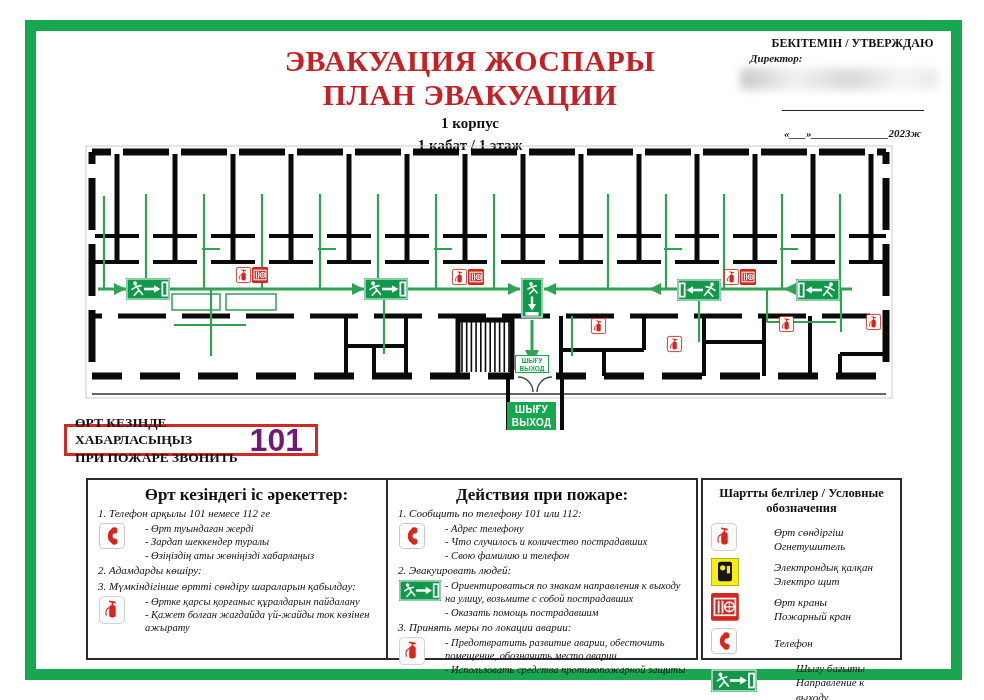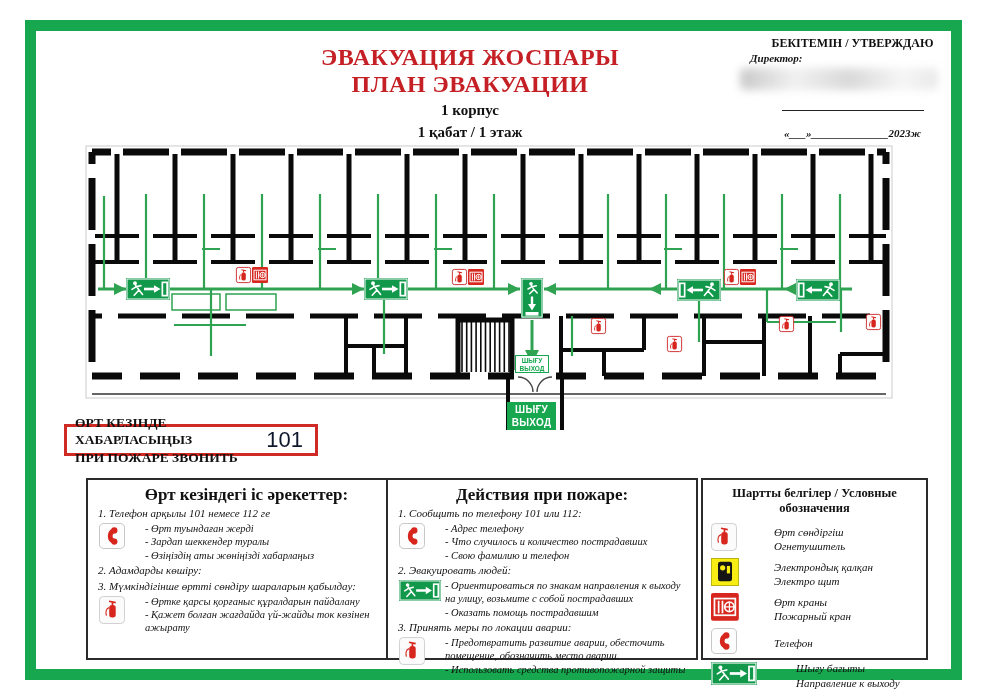--- a/index.html
+++ b/index.html
@@ -2,21 +2,21 @@
 <html><head>
 <meta charset="utf-8">
 <style>
   html,body{margin:0;padding:0;background:#ffffff;}
   .page{position:relative;width:984px;height:700px;background:#ffffff;overflow:hidden;
         font-family:"Liberation Serif",serif;color:#111;}
   .frame{position:absolute;left:25px;top:20px;width:937px;height:660px;
          border:11px solid #17a74e;box-sizing:border-box;}
   
   .header{position:absolute;left:240px;top:44px;width:460px;text-align:center;}
-  .title-red{font-size:24px;font-weight:bold;color:#c52025;line-height:1.12;letter-spacing:.5px;}
+  .title-red{font-size:30px;font-weight:bold;color:#c52025;line-height:1.12;letter-spacing:.5px;}
   .subtitle{font-size:15px;font-weight:bold;margin-top:3px;line-height:1.25;}
   
   .approval{position:absolute;left:750px;top:36px;width:205px;}
   .appr-head{font-size:12px;font-weight:bold;text-align:center;}
   .appr-role{font-size:11px;font-weight:bold;font-style:italic;text-align:left;margin-top:1px;}
   .sig-blur{height:22px;width:198px;margin:4px 0 0 -10px;border-radius:5px;
             background:linear-gradient(90deg,#c9c9c9 0%,#f1f1f1 28%,#d9d9d9 55%,#f6f6f6 82%,#e9e9e9 100%);
             filter:blur(4px);}
   .sig-line{width:142px;border-bottom:1.5px solid #222;margin:20px auto 0;}
   .date-line{font-size:11px;font-weight:bold;font-style:italic;text-align:center;margin-top:16px;}
@@ -25,28 +25,28 @@
   .exit-label-small{position:absolute;left:515px;top:355px;width:34px;height:18px;
       background:#fff;border:1px solid #17a74e;color:#17a74e;box-sizing:border-box;
       font-family:"Liberation Sans",sans-serif;font-weight:bold;font-size:6.5px;line-height:8px;text-align:center;padding-top:1px;}
   .exit-label-big{position:absolute;left:507px;top:402px;width:49px;height:28px;
       background:#17a74e;color:#fff;font-family:"Liberation Sans",sans-serif;
       font-weight:bold;font-size:10px;line-height:13px;text-align:center;letter-spacing:.3px;padding-top:1px;box-sizing:border-box;}
   
   .call-box{position:absolute;left:64px;top:424px;width:254px;height:32px;border:3.5px solid #cf2b24;
       box-sizing:border-box;display:flex;align-items:center;padding:0 8px;background:#fff;}
   .call-text{font-size:13.5px;font-weight:bold;line-height:1.3;}
-  .call-number{margin-left:auto;margin-right:4px;color:#0f172a;font-family:"Liberation Sans",sans-serif;
-      font-size:22px;font-weight:normal;line-height:1;}
+  .call-number{margin-left:auto;margin-right:4px;color:#701a75;font-family:"Liberation Sans",sans-serif;
+      font-size:32px;font-weight:bold;line-height:1;}
   
   .panel{position:absolute;top:478px;height:182px;background:#fff;border:2px solid #2b2b2b;
          box-sizing:border-box;padding:3px 8px;}
   .panel-kk{left:86px;width:321px;}
   .panel-ru{left:386px;width:312px;}
-  .panel-legend{left:701px;width:227px;}
+  .panel-legend{left:701px;width:201px;}
   .ptitle{font-size:17px;font-weight:bold;text-align:center;margin:2px 0 2px;}
   .phead{font-style:italic;font-size:11px;margin:2px 0 0 2px;line-height:1.25;}
   .pbody{display:flex;align-items:flex-start;margin-top:1px;}
   .picon{flex:0 0 46px;padding:1px 0 0 3px;}
   .pbullets{flex:1;font-style:italic;font-size:10.5px;line-height:1.28;padding-right:2px;}
   .ltitle{font-size:12.5px;font-weight:bold;text-align:center;margin:3px 0 7px;}
   .lrow{display:flex;align-items:center;margin:3px 0;min-height:29px;gap:21px;}
   .licon{flex:0 0 42px;}
   .licon.wide{flex:0 0 52px;}
   .llabels{font-style:italic;font-size:11px;line-height:1.3;}

